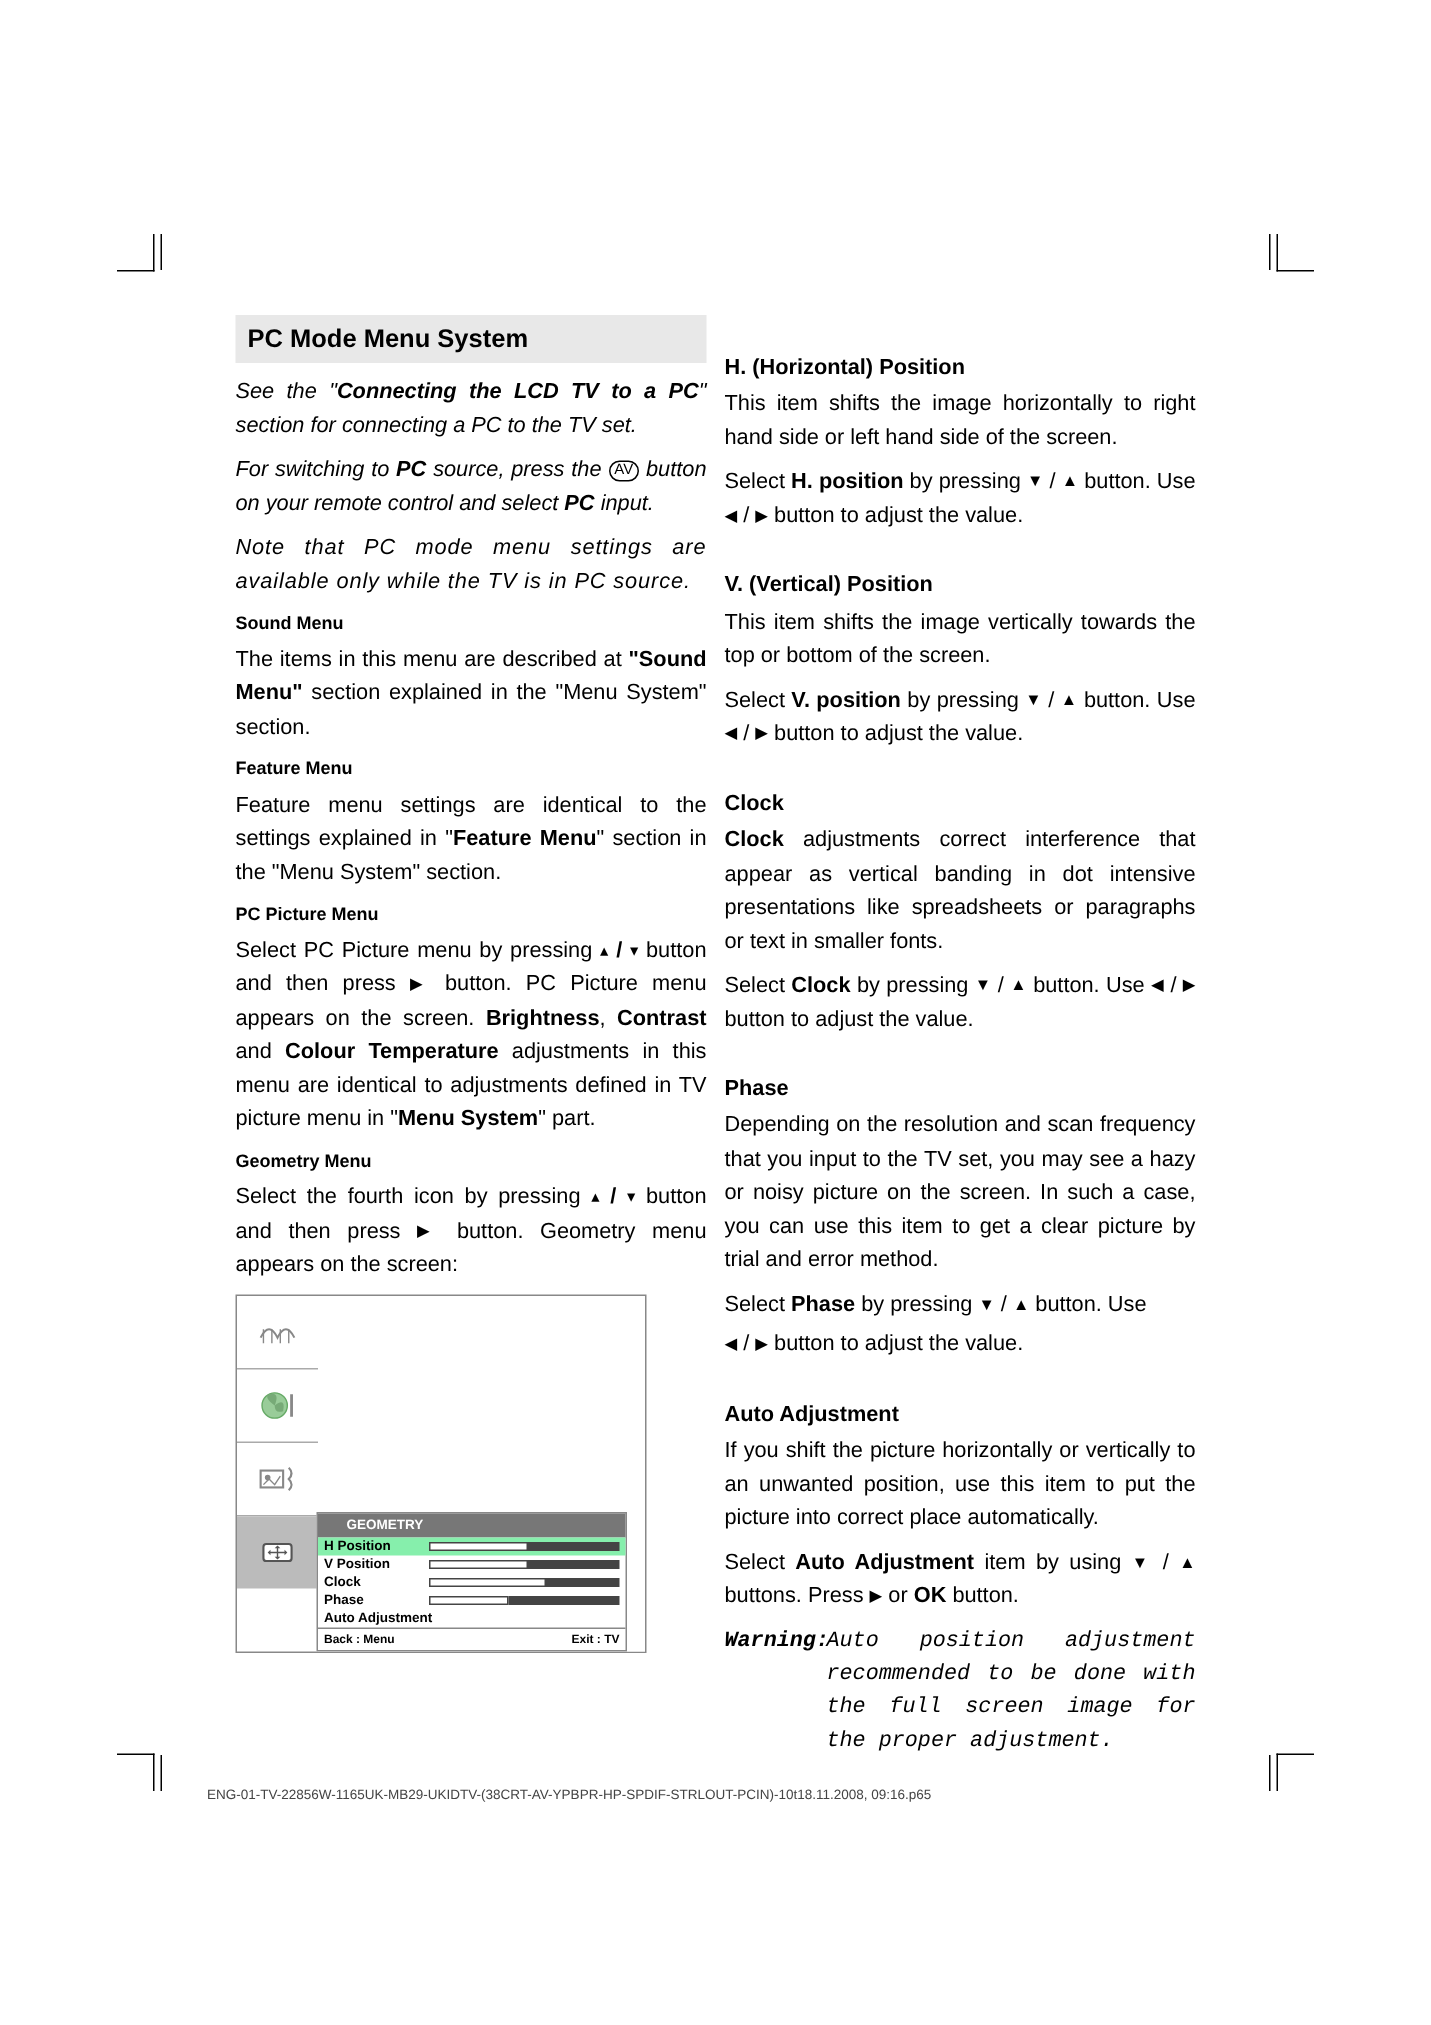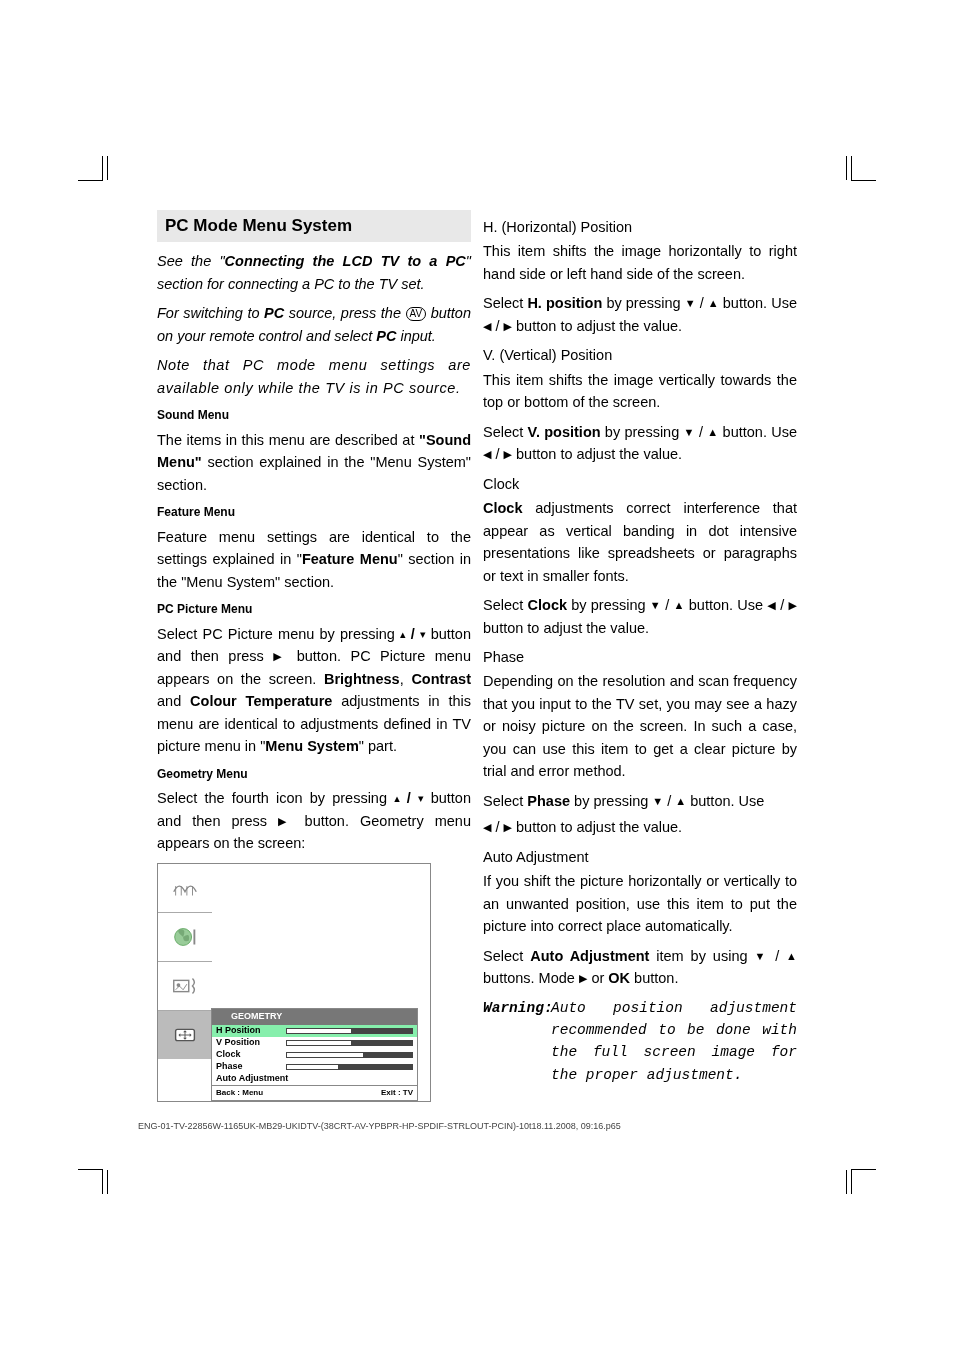--- a/index.html
+++ b/index.html
@@ -49,22 +49,22 @@
     line-height: 12px;
     vertical-align: 1px;
     font-family: Arial;
   }
   .h3 {
     font-weight: bold;
     margin: 6px 0 4px;
     font-size: 12px;
   }
   .h4 {
-    font-weight: normal;
-    margin: 6px 0 2px;
+    font-weight: bold;
+    margin: 24px 0 2px;
     font-size: 14.5px;
   }
   p { margin: 0 0 7px; text-align: justify; }
   .arrow { font-size: 11px; vertical-align: 1px;}
   .ui-panel {
     border: 1px solid #888;
     background: #fff;
     margin-top: 8px;
     width: 272px;
     display: flex;
@@ -310,21 +310,21 @@
       <p style="margin-bottom:4px;">
         <span>Select </span><b>Phase</b><span> by pressing </span><span class="arrow">▼</span><span> / </span><span class="arrow">▲</span><span> button. Use</span>
       </p>
       <p>
         <span class="arrow">◀</span><span> / </span><span class="arrow">▶</span><span> button to adjust the value.</span>
       </p>
 
       <div class="h4">Auto Adjustment</div>
       <p>If you shift the picture horizontally or vertically to an unwanted position, use this item to put the picture into correct place automatically.</p>
       <p>
-        <span>Select </span><b>Auto Adjustment</b><span> item by using </span><span class="arrow">▼</span><span> / </span><span class="arrow">▲</span><span> buttons. Mode </span><span class="arrow">▶</span><span> or </span><b>OK</b><span> button.</span>
+        <span>Select </span><b>Auto Adjustment</b><span> item by using </span><span class="arrow">▼</span><span> / </span><span class="arrow">▲</span><span> buttons. Press </span><span class="arrow">▶</span><span> or </span><b>OK</b><span> button.</span>
       </p>
 
       <div class="warn-row">
         <span class="warn-label">Warning:</span>
         <span class="warn-text">Auto position adjustment recommended to be done with the full screen image for the proper adjustment.</span>
       </div>
     </div>
   </div>
 
 </div>

